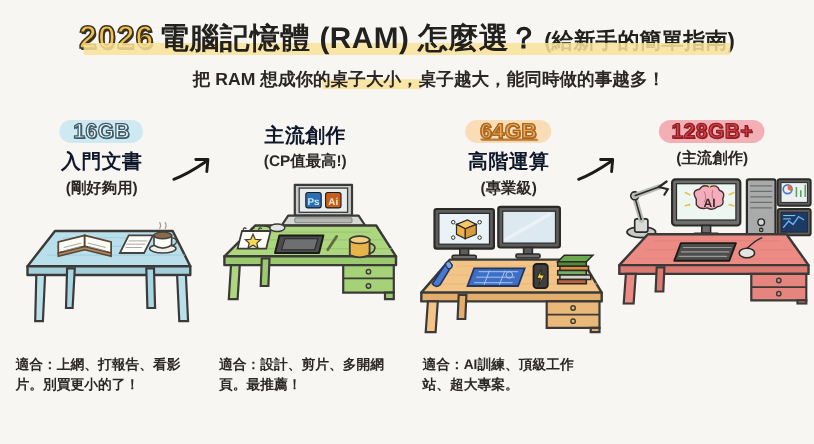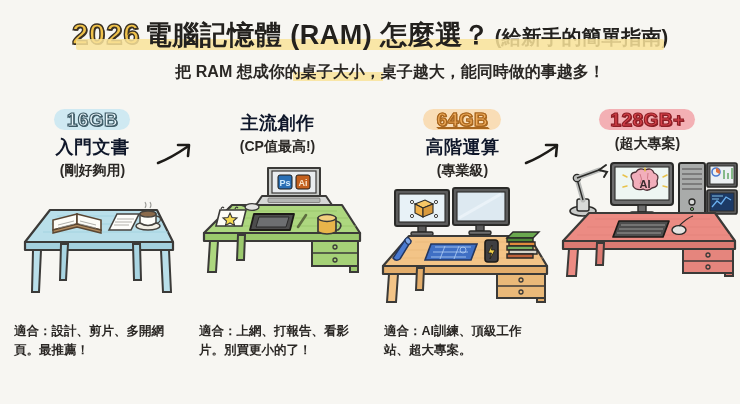--- a/index.html
+++ b/index.html
@@ -356,21 +356,21 @@
         </svg>
       </div>
 
     </div>
 
     <div class="col">
       <div class="badge-wrap">
         <span class="badge-hl" style="width:96px;background:#f3b0b4;"></span>
         <span class="badge-text" style="color:#d9434b;-webkit-text-stroke:1.2px#8e1f26;text-shadow:1px 1px 0 #8e1f26;">128GB+</span>
       </div>
-      <div class="tier-note">(超大專案)</div>
+      <div class="tier-note">(主流創作)</div>
       <div class="desk-art">
         <svg width="185" height="120" viewBox="0 0 185 120">
 
           <g>
             <ellipse cx="28" cy="54" rx="13" ry="5" fill="#c9cbc9" stroke="#2a2a28" stroke-width="1.6"></ellipse>
             <rect x="22" y="42" width="12" height="12" rx="2" fill="#d8dad8" stroke="#2a2a28" stroke-width="1.5"></rect>
             <path d="M28,43 L22,22" stroke="#b9bbb9" stroke-width="5" stroke-linecap="round"></path>
             <path d="M28,43 L22,22" stroke="#2a2a28" stroke-width="1.4" fill="none"></path>
             <circle cx="22" cy="21" r="3.6" fill="#d8dad8" stroke="#2a2a28" stroke-width="1.5"></circle>
             <path d="M22,21 L44,13" stroke="#b9bbb9" stroke-width="5" stroke-linecap="round"></path>
@@ -441,23 +441,23 @@
             <polygon points="42,86 49,86 48,108 41,108" fill="#dc7a72" stroke="#3b3a38" stroke-width="2"></polygon>
             <polygon points="170,116 178,116 178,119 170,119" fill="#dc7a72" stroke="#3b3a38" stroke-width="2"></polygon>
           </g>
         </svg>
       </div>
     </div>
   </div>
 
   <div class="captions">
     <div class="caption">
+      <span class="lead">適合：</span><span class="body">上網、打報告、看影片。別買更小的了！</span>
+    </div>
+    <div class="caption">
       <span class="lead">適合：</span><span class="body">設計、剪片、多開網頁。最推薦！</span>
-    </div>
-    <div class="caption">
-      <span class="lead">適合：</span><span class="body">上網、打報告、看影片。別買更小的了！</span>
     </div>
     <div class="caption">
       <span class="lead">適合：</span><span class="body">AI訓練、頂級工作站、超大專案。</span>
     </div>
   </div>
 
 </div>
 
 </body></html>

